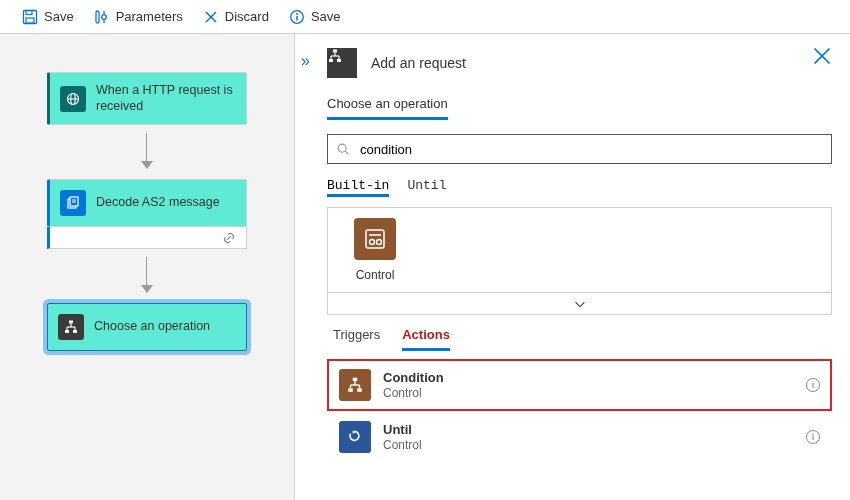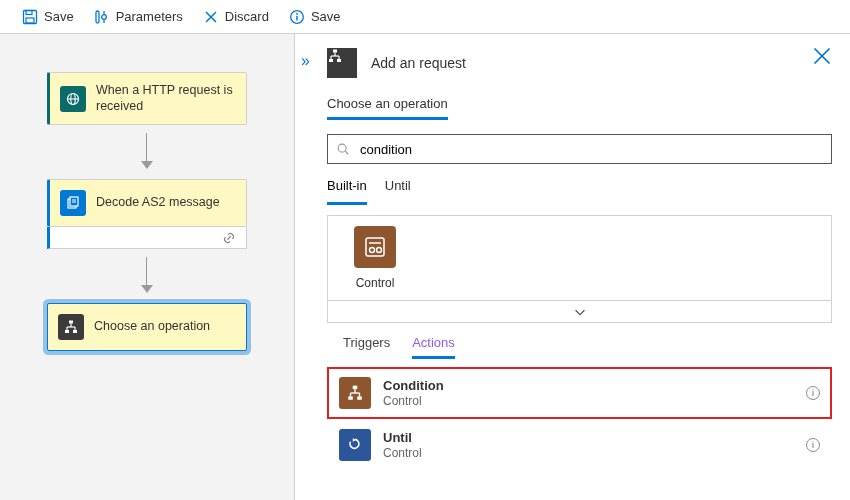--- a/index.html
+++ b/index.html
@@ -51,21 +51,21 @@
     width: 295px;
     background: var(--gray-bg);
     border-right: 1px solid var(--gray-border);
     display: flex;
     flex-direction: column;
     align-items: center;
     padding-top: 38px;
   }
   .node {
     width: 200px;
-    background: #fef9c3;
+    background: #5eead4;
     border: 1px solid var(--gray-border);
     border-radius: 2px;
     display: flex;
     align-items: center;
     gap: 10px;
     padding: 10px 10px;
     position: relative;
   }
   .node.accent-teal { border-left: 3px solid var(--teal); }
   .node.accent-blue { border-left: 3px solid var(--blue); }
@@ -174,22 +174,23 @@
     font-size: 13px;
     font-family: inherit;
   }
   .scope-tabs {
     display: flex;
     gap: 18px;
     font-size: 13px;
     margin-bottom: 10px;
   }
   .scope-tab {
-    padding-bottom: 9px;
-    cursor: pointer;
+    padding-bottom: 1px;
+    cursor: pointer;
+    font-family: Liberation Mono, monospace;
   }
   .scope-tab.active {
     color: #000;
     border-bottom: 3px solid var(--blue);
   }
   .connector-box {
     border: 1px solid var(--gray-border);
   }
   .connector-row {
     display: flex;
@@ -216,25 +217,25 @@
     border-top: 1px solid var(--gray-border);
     display: flex;
     align-items: center;
     justify-content: center;
     cursor: pointer;
     color: #555;
   }
   .ta-tabs {
     display: flex;
     gap: 22px;
-    margin: 12px 0 8px 16px;
+    margin: 12px 0 8px 6px;
     font-size: 13px;
   }
   .ta-tab { padding-bottom: 6px; cursor: pointer; color: #444; }
-  .ta-tab.active { font-weight: 400; border-bottom: 3px solid var(--blue); color: #8b5cf6; }
+  .ta-tab.active { font-weight: 700; border-bottom: 3px solid var(--blue); color: #b91c1c; }
   .action-list { }
   .action-item {
     display: flex;
     align-items: center;
     gap: 12px;
     padding: 8px 10px;
     border: 2px solid transparent;
     position: relative;
     cursor: pointer;
   }

